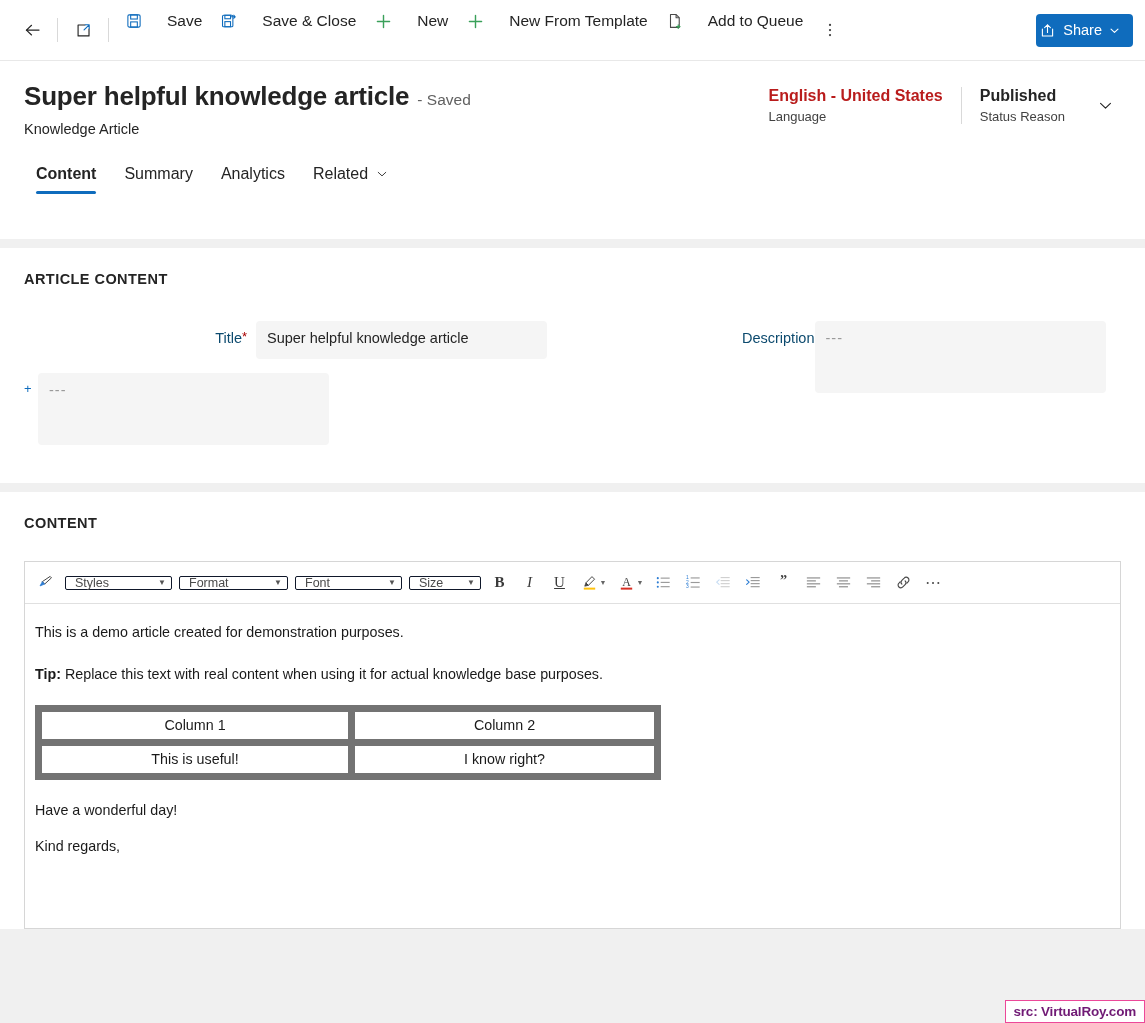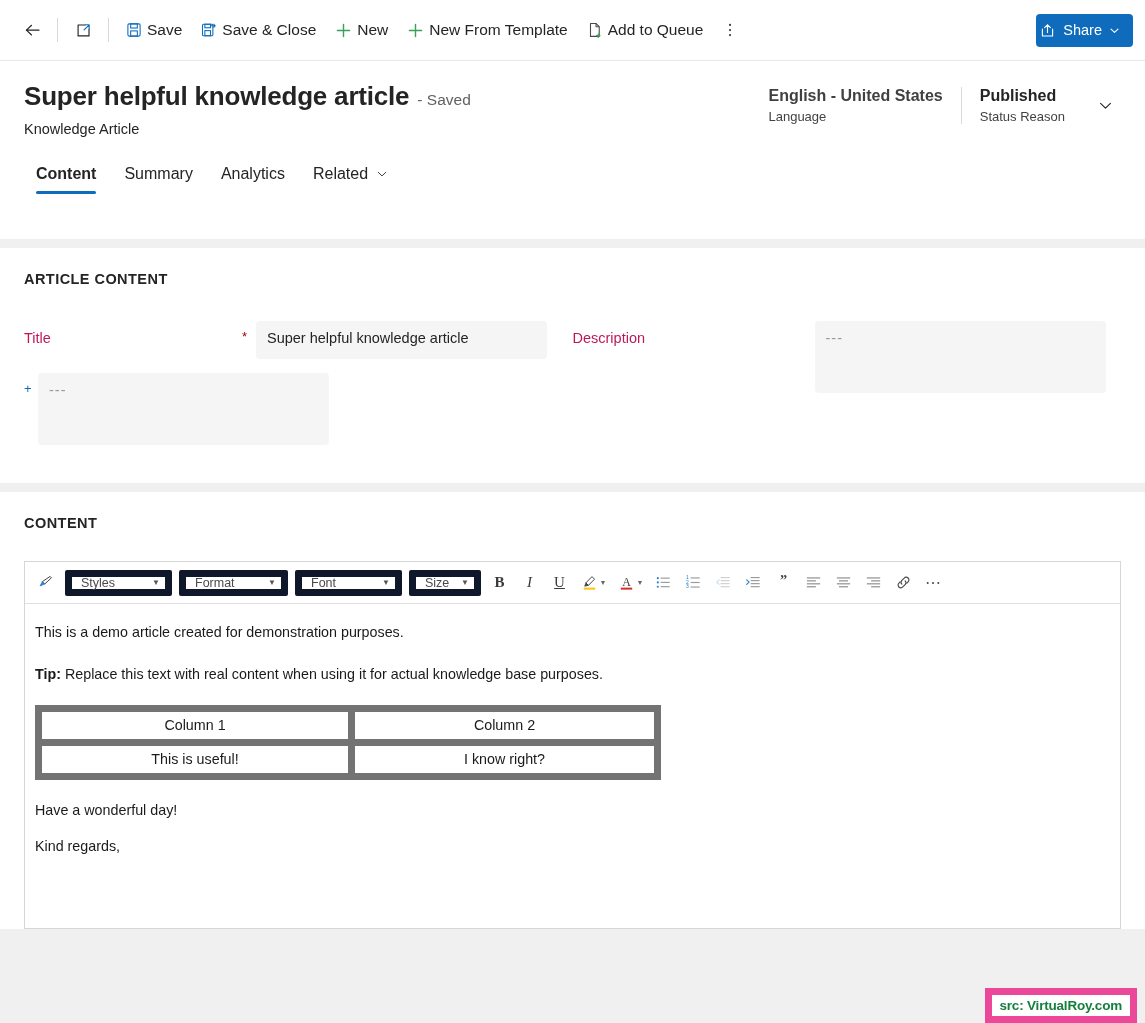--- a/index.html
+++ b/index.html
@@ -17,22 +17,21 @@
     height: 61px;
     background: #ffffff;
     display: flex;
     align-items: center;
     padding: 0 12px 0 14px;
     border-bottom: 1px solid #e8e8e8;
     position: relative;
   }
   .cb-btn {
     display: flex;
-    align-items: center;
-    gap: 4px;
+    gap: 24px;
     height: 36px;
     padding: 0 9px;
     border-radius: 4px;
     cursor: pointer;
     font-size: 15.5px;
     color: #242424;
     white-space: nowrap;
   }
   .cb-iconbtn {
     width: 36px; height: 36px;
@@ -63,21 +62,21 @@
   .rec-title {
     font-size: 26px; font-weight: 600; color: #242424; letter-spacing: -0.2px;
   }
   .rec-saved { font-size: 15.5px; color: #616161; }
   .rec-subtitle { font-size: 14.5px; color: #242424; margin-top: 9px; }
 
   .hdr-right { display: flex; align-items: flex-start; padding-top: 6px; }
   .hdr-field { padding: 0 18px; }
   .hdr-field.bordered { border-left: 1px solid #d9d9d9; }
   .hdr-val { font-size: 16px; font-weight: 600; color: #242424; white-space: nowrap; }
-  .hdr-val.link { color: #404040; cursor: pointer; }
+  .hdr-val.link { color: #b91c1c; cursor: pointer; }
   .hdr-lbl { font-size: 13px; color: #424242; margin-top: 4px; }
   .hdr-chev {
     width: 32px; height: 32px; display: flex; align-items: center;
     justify-content: center; cursor: pointer; border-radius: 4px;
     margin-left: 6px; margin-top: 2px;
   }
 
   
   .tabs { display: flex; align-items: flex-end; gap: 4px; margin-top: 22px; }
   .tab {
@@ -96,22 +95,22 @@
   .sec-title {
     font-size: 14.5px; font-weight: 600; color: #242424;
     letter-spacing: 0.45px; margin-bottom: 34px;
   }
 
   
   .form-grid { display: flex; }
   .form-col { width: 50%; }
   .form-row { display: flex; align-items: flex-start; margin-bottom: 14px; }
   .form-lbl {
-    width: 218px; font-size: 14.5px; color: #be185d;
-    padding-top: 9px; flex-shrink: 0;
+    width: 218px; font-size: 14.5px; color: #0c4a6e;
+    padding-top: 9px; flex-shrink: 0; text-align: right;
   }
   .req-mark { width: 14px; font-size: 13px; color: #a80000; padding-top: 8px; flex-shrink: 0; }
   .opt-mark { width: 14px; font-size: 13px; color: #0f6cbd; padding-top: 8px; flex-shrink: 0; }
   .form-input {
     background: #f5f5f5; border: none; border-radius: 4px;
     font-size: 14.5px; color: #242424;
     padding: 9px 11px; width: 291px; min-height: 38px;
     cursor: text; outline: none;
   }
   .form-input.tall { min-height: 72px; }
@@ -143,21 +142,21 @@
     height: 42px; padding: 0 8px;
     border-bottom: 1px solid #e0e0e0;
     background: #ffffff;
   }
   .tb-icon {
     width: 27px; height: 27px; display: flex; align-items: center;
     justify-content: center; cursor: pointer; border-radius: 3px; flex-shrink: 0;
   }
   .tb-combo {
     display: flex; align-items: center; justify-content: space-between;
-    border: 7px solid #0f172a; height: 26px; border-radius: 2px;
+    border: 1px solid #0f172a; height: 14px; border-radius: 2px;
     font-size: 12.5px; color: #4a4a4a; cursor: pointer;
     padding: 0 5px 0 9px; margin: 0 2px; background: #fff;
   }
   .tb-combo .cw { font-size: 8px; color: #555; margin-left: 8px; }
   .cmb-styles { width: 107px; }
   .cmb-format { width: 109px; }
   .cmb-font { width: 107px; gap: 23px; }
   .cmb-size { width: 72px; }
   .tb-bold { font-weight: 700; font-size: 15px; color: #3b3b3b; font-family: "Liberation Serif", serif; }
   .tb-ital { font-style: italic; font-size: 15px; color: #3b3b3b; font-family: "Liberation Serif", serif; }
@@ -174,23 +173,23 @@
   .ed-p.tight { margin-bottom: 15px; }
   .ed-tbl { border-collapse: collapse; width: 626px; margin: 0 0 20px 0; }
   .ed-tbl td {
     border: 7px solid #737373; text-align: center;
     font-size: 14.3px; padding: 3px 6px; color: #1a1a1a;
   }
   .ed-tbl td.c1 { width: 313px; }
 
   
   .watermark {
-    position: absolute; right: 8px; bottom: 0px;
-    background: #ffffff; border: 7px solid #ec4899;
-    font-size: 13.5px; font-weight: 700; color: #15803d;
+    position: absolute; right: 0px; bottom: 0px;
+    background: #ffffff; border: 1px solid #ec4899;
+    font-size: 13.5px; font-weight: 700; color: #701a75;
     padding: 3px 8px; font-family: "Liberation Sans", sans-serif;
     letter-spacing: -0.2px;
   }
   .root { position: relative; width: 1145px; height: 1023px; }
 </style>
 </head>
 <body>
 
 <div class="root">
 

